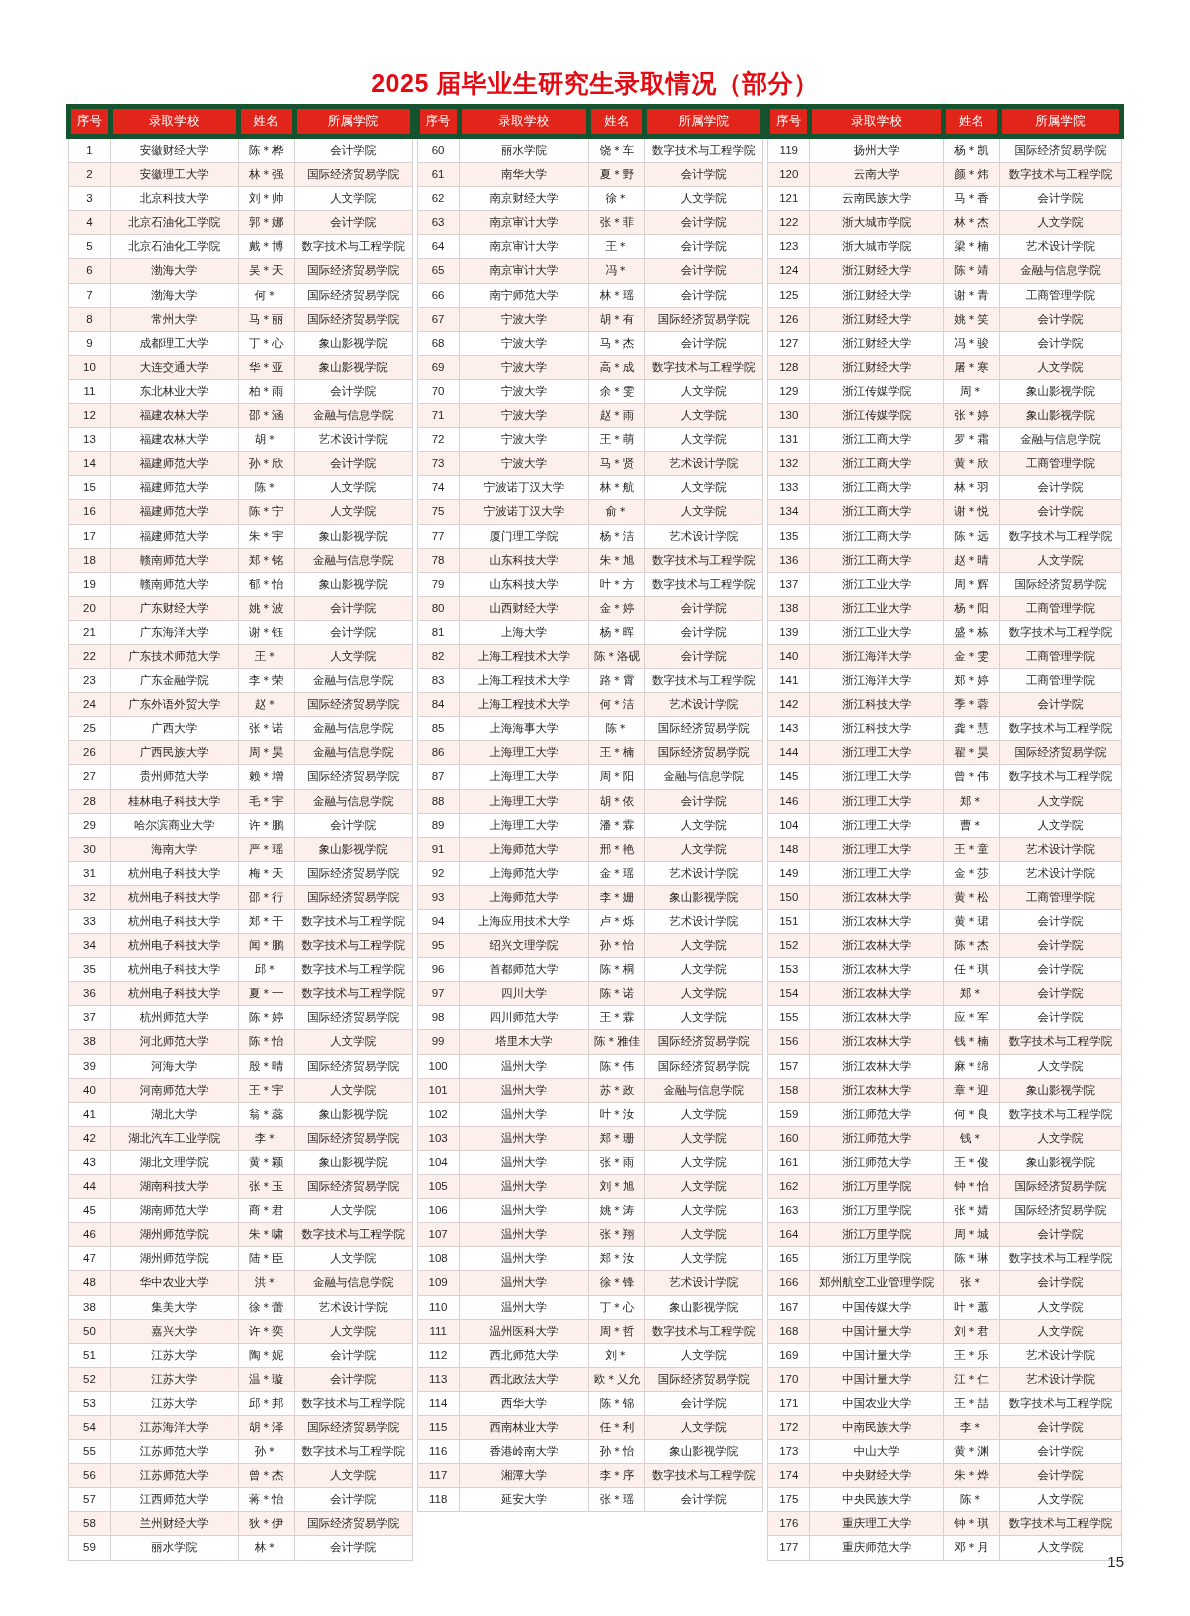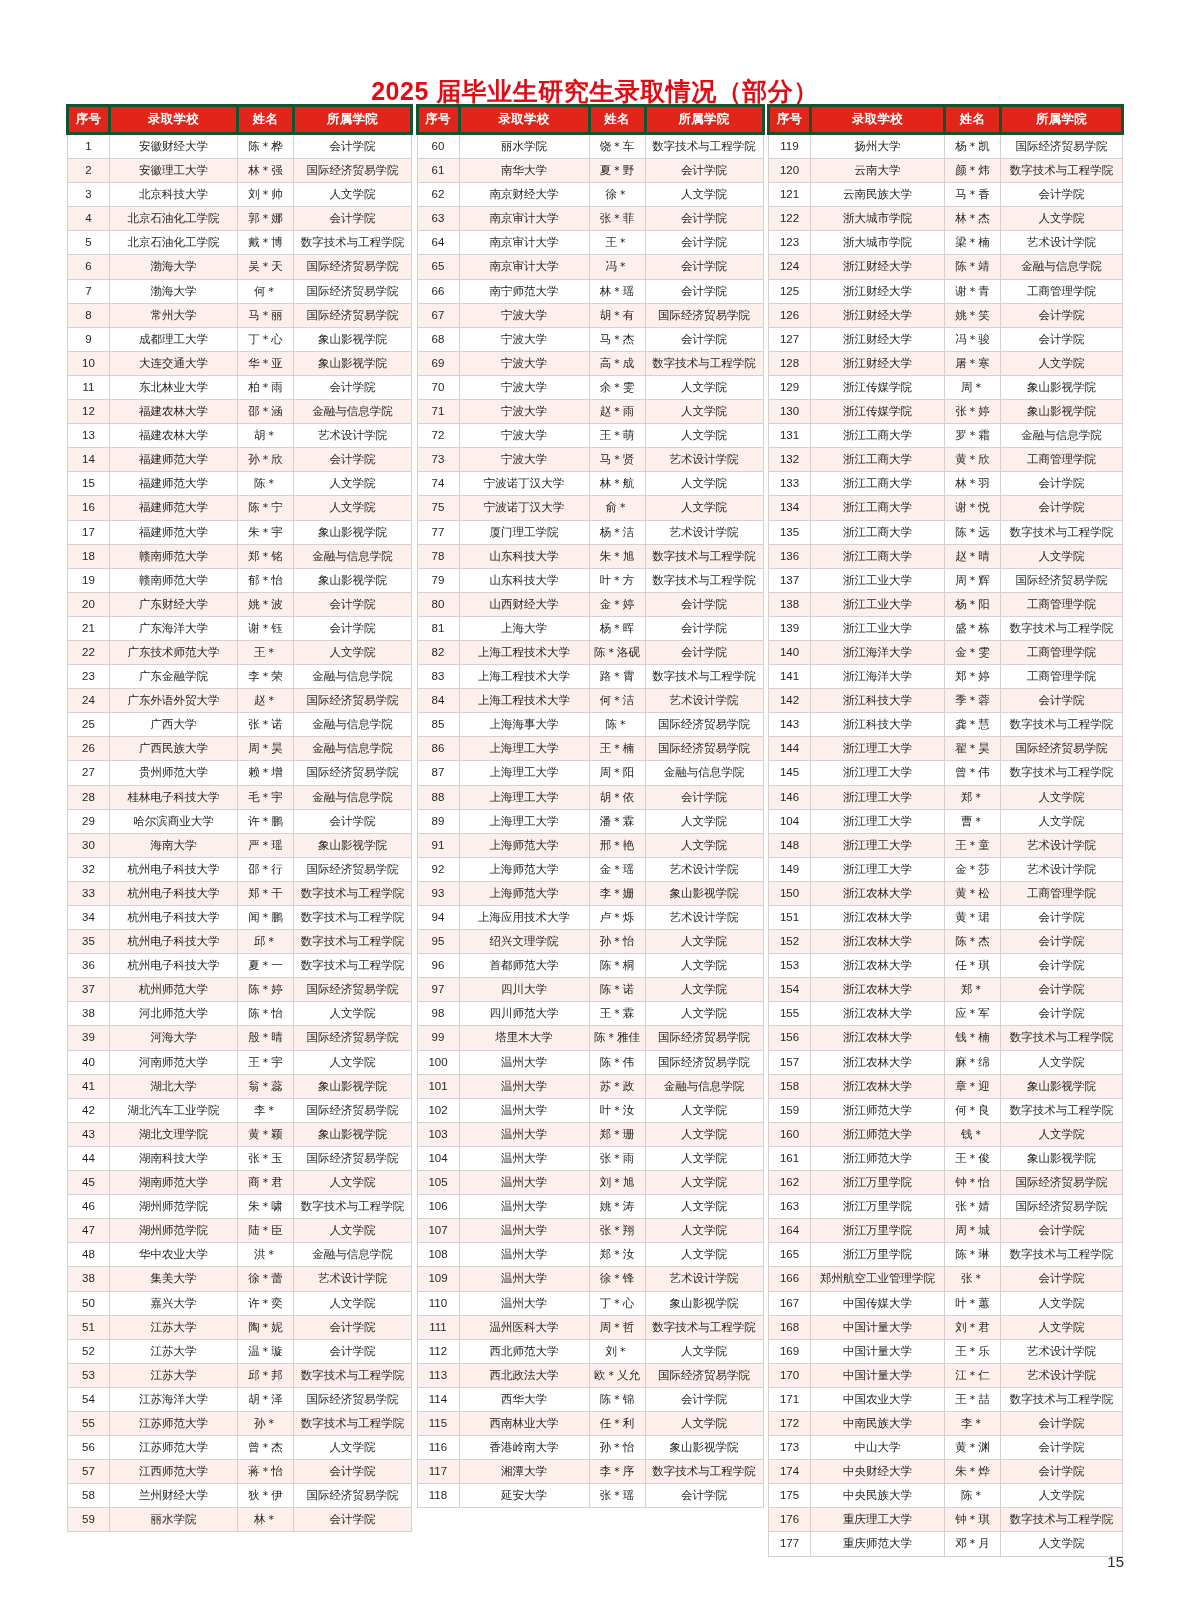--- a/index.html
+++ b/index.html
@@ -13,21 +13,21 @@
     font-family: "Liberation Sans", "DejaVu Sans", sans-serif;
     position: relative;
     overflow: hidden;
   }
 
   .page {
     width: 1190px;
     height: 1616px;
     position: relative;
     box-sizing: border-box;
-    padding: 16px;
+    padding: 8px;
   }
 
   .page-title {
     text-align: center;
     color: #e30b13;
     font-size: 25px;
     font-weight: bold;
     letter-spacing: 0.5px;
     padding-top: 60px;
     padding-bottom: 0;
@@ -48,26 +48,26 @@
   table.grad-table {
     border-collapse: collapse;
     table-layout: fixed;
     background: #ffffff;
   }
 
   table.grad-table th {
     background: #e1251b;
     color: #ffffff;
     font-size: 12.5px;
-    font-weight: bold;
+    font-weight: normal;
     height: 25px;
     line-height: 25px;
     padding: 0;
     text-align: center;
-    border: 3px solid #14532d;
+    border: 5px solid #14532d;
     letter-spacing: 0.2px;
   }
 
   table.grad-table td {
     font-size: 11.5px;
     color: #221f1f;
     height: 23.1px;
     line-height: 23.1px;
     padding: 0 2px;
     text-align: center;
@@ -302,20 +302,26 @@
             <td>许＊鹏</td>
             <td>会计学院</td>
           </tr>
           <tr>
             <td>30</td>
             <td>海南大学</td>
             <td>严＊瑶</td>
             <td>象山影视学院</td>
           </tr>
           <tr>
+            <td>31</td>
+            <td>杭州电子科技大学</td>
+            <td>梅＊天</td>
+            <td>国际经济贸易学院</td>
+          </tr>
+          <tr>
             <td>32</td>
             <td>杭州电子科技大学</td>
             <td>邵＊行</td>
             <td>国际经济贸易学院</td>
           </tr>
           <tr>
             <td>33</td>
             <td>杭州电子科技大学</td>
             <td>郑＊干</td>
             <td>数字技术与工程学院</td>

